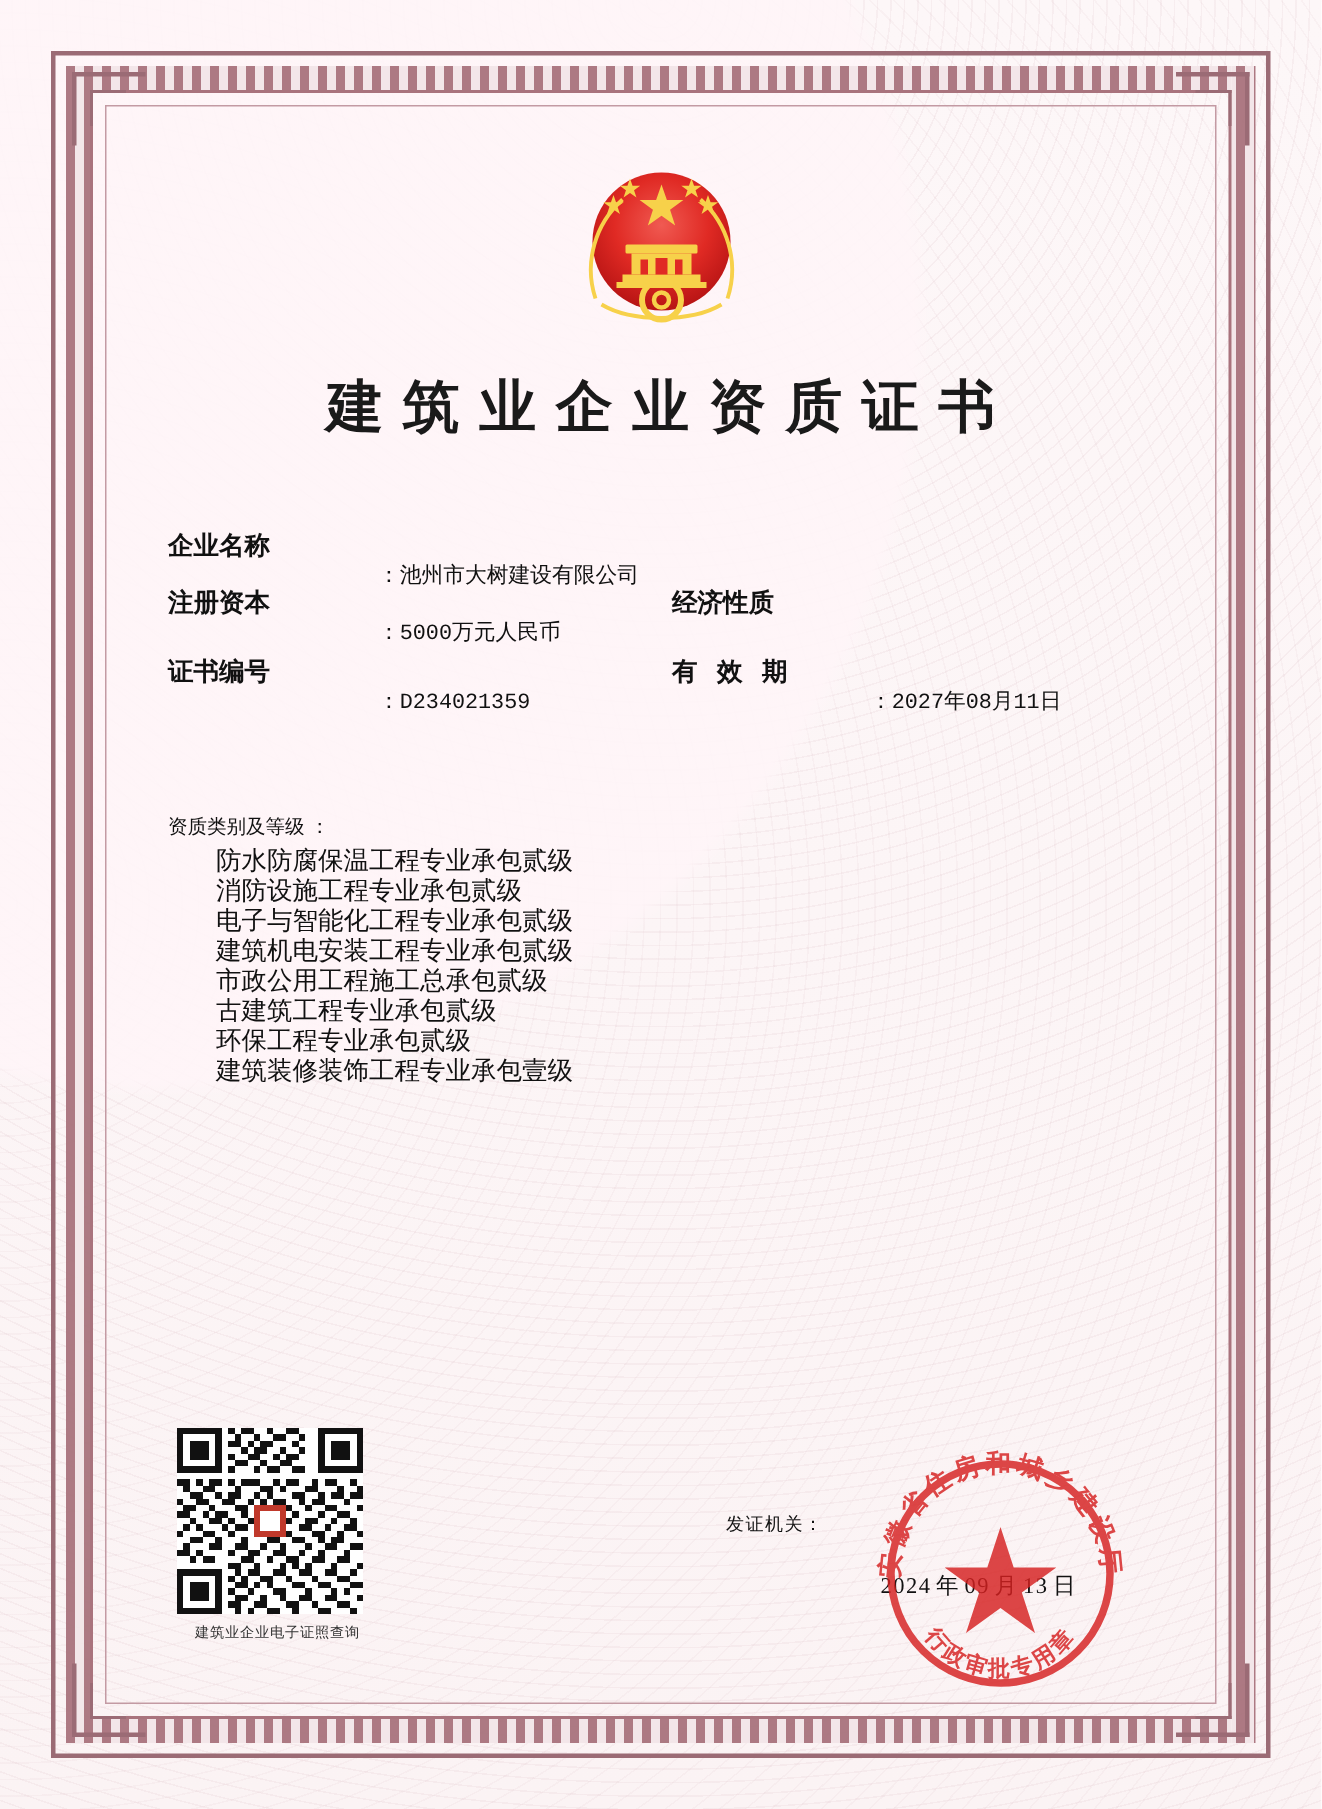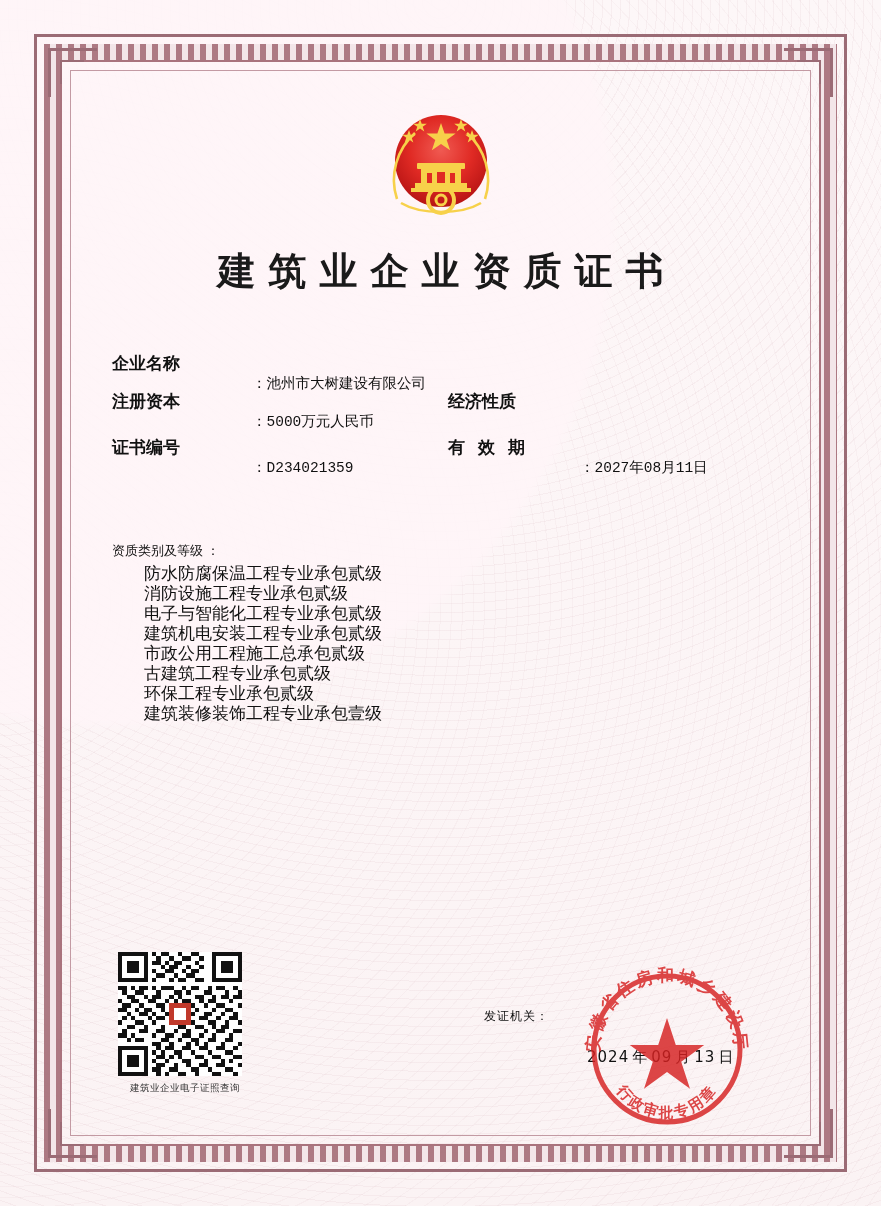--- a/index.html
+++ b/index.html
@@ -114,21 +114,21 @@
   
   .issuer{
     position:absolute;left:484px;top:1008px;
     font-size:12px;color:#111;font-weight:normal;letter-spacing:1px;
   }
   .issue-date{
     position:absolute;left:584px;top:1048px;
     font-size:15px;color:#111;letter-spacing:1px;
     font-family:"DejaVu Sans","Liberation Sans",sans-serif;
   }
-  .issue-date .num{margin:0 3px;}
+  .issue-date .num{margin:0 3px;font-family:Liberation Serif, serif;}
 
   
   .seal{
     position:absolute;left:576px;top:958px;width:182px;height:182px;
     opacity:.82;
   }
 </style>
 </head>
 <body>
 

